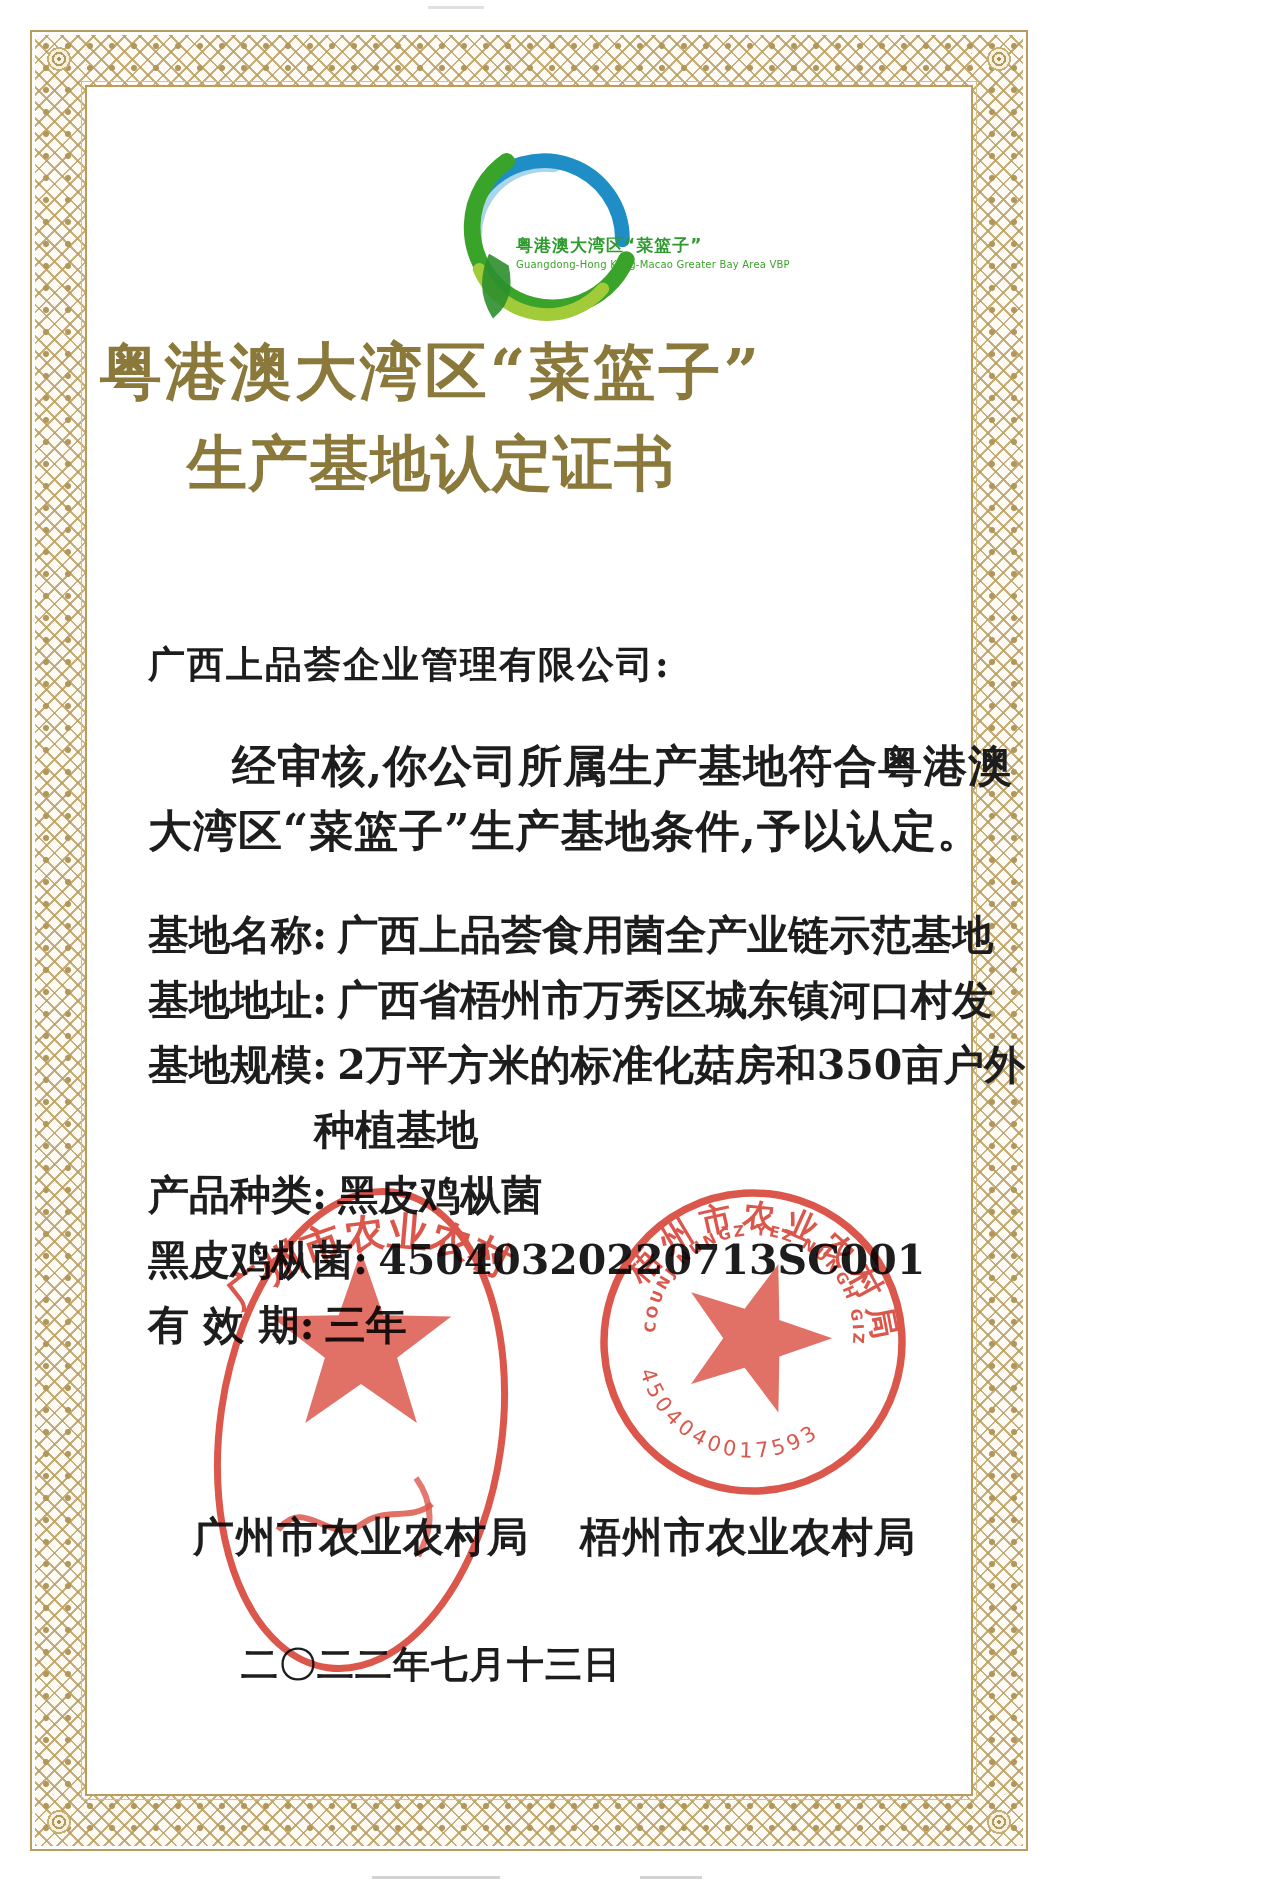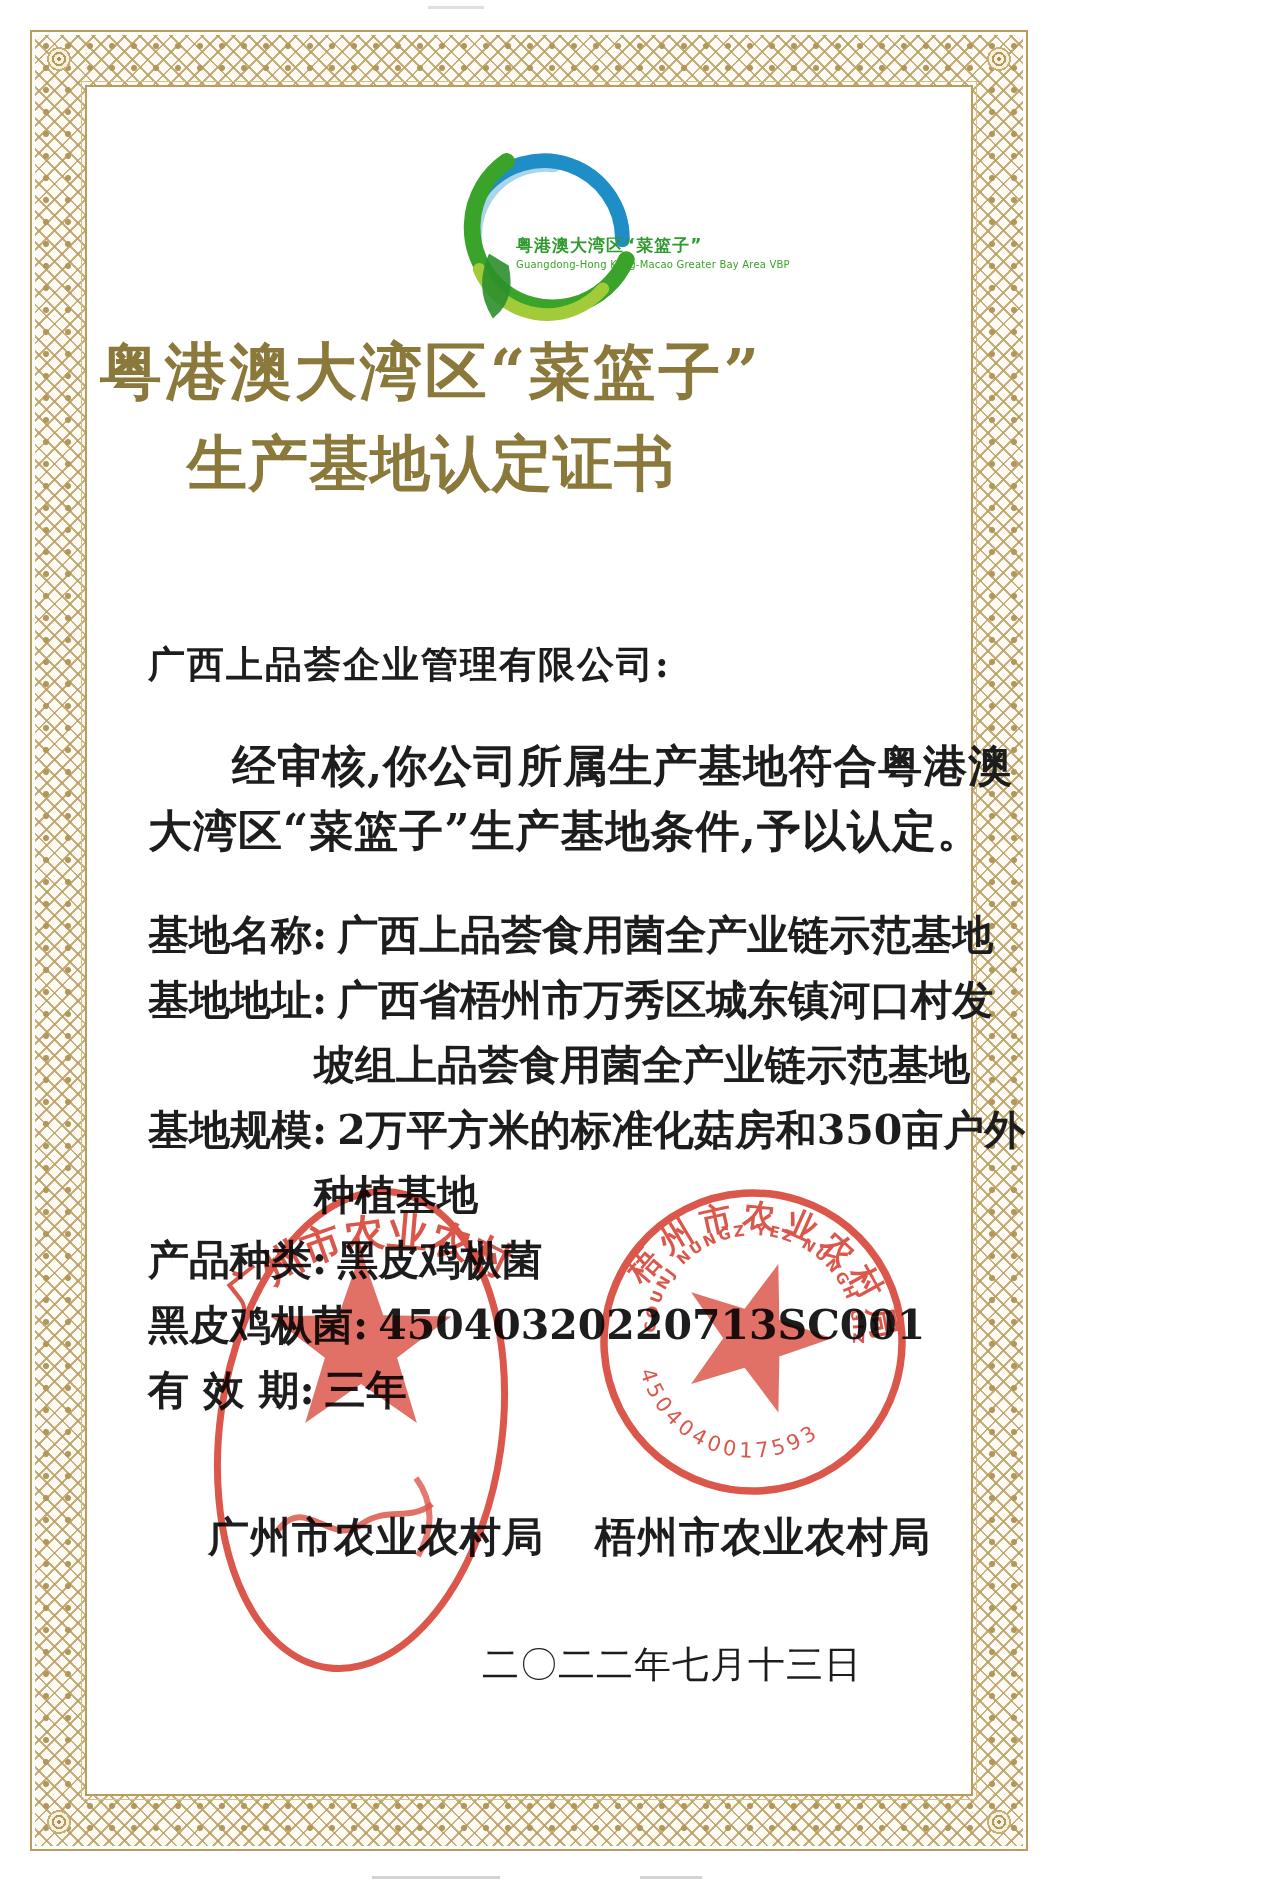--- a/index.html
+++ b/index.html
@@ -41,24 +41,24 @@
   
   .recipient{position:absolute;left:148px;top:640px;font-size:37px;font-weight:700;letter-spacing:2px;}
   .para{position:absolute;left:148px;right:140px;top:733px;}
   .pline{font-size:44px;line-height:65px;font-weight:700;letter-spacing:1px;white-space:nowrap;}
   .pline.indent{text-indent:84px;}
   .fields{position:absolute;left:148px;right:100px;top:903px;}
   .frow{font-size:41px;line-height:65px;font-weight:700;white-space:nowrap;}
   .frow.cont{padding-left:166px;}
   .flabel{margin-right:10px;}
   
-  .issuers{position:absolute;left:208px;top:1510px;white-space:nowrap;}
+  .issuers{position:absolute;left:193px;top:1510px;white-space:nowrap;}
   .issuer{display:inline-block;font-size:41px;font-weight:700;letter-spacing:1px;}
   .issuer.right-issuer{margin-left:46px;}
-  .date{position:absolute;left:0;right:196px;top:1640px;text-align:right;font-size:37px;font-weight:400;letter-spacing:1px;}
+  .date{position:absolute;left:0;right:196px;top:1640px;text-align:center;font-size:37px;font-weight:700;letter-spacing:1px;}
   
   .stamp{position:absolute;mix-blend-mode:multiply;opacity:.85;}
   .stamp-left{left:206px;top:1178px;width:330px;height:500px;}
   .stamp-right{left:585px;top:1170px;width:336px;height:344px;}
   .stamp text{font-family:"DejaVu Serif","Liberation Serif",serif;}
   .stamp .latin{font-family:"DejaVu Sans","Liberation Sans",sans-serif;}
   
   .artifact{position:absolute;background:#d3d3d3;}
   .artifact.bottom1{left:372px;bottom:2px;width:128px;height:3px;}
   .artifact.bottom2{left:640px;bottom:2px;width:62px;height:3px;}
@@ -102,23 +102,20 @@
     <div class="pline indent">经审核,你公司所属生产基地符合粤港澳</div>
     <div class="pline">大湾区“菜篮子”生产基地条件,予以认定。</div>
   </div>
 
   <div class="fields">
     <div class="frow">
       <span class="flabel">基地名称:</span><span class="fval">广西上品荟食用菌全产业链示范基地</span>
     </div>
     <div class="frow">
       <span class="flabel">基地地址:</span><span class="fval">广西省梧州市万秀区城东镇河口村发</span>
-    </div>
-    <div class="frow cont">
-      <span class="fval">坡组上品荟食用菌全产业链示范基地</span>
     </div>
     <div class="frow">
       <span class="flabel">基地规模:</span><span class="fval">2万平方米的标准化菇房和350亩户外</span>
     </div>
     <div class="frow cont">
       <span class="fval">种植基地</span>
     </div>
     <div class="frow">
       <span class="flabel">产品种类:</span><span class="fval">黑皮鸡枞菌</span>
     </div>

